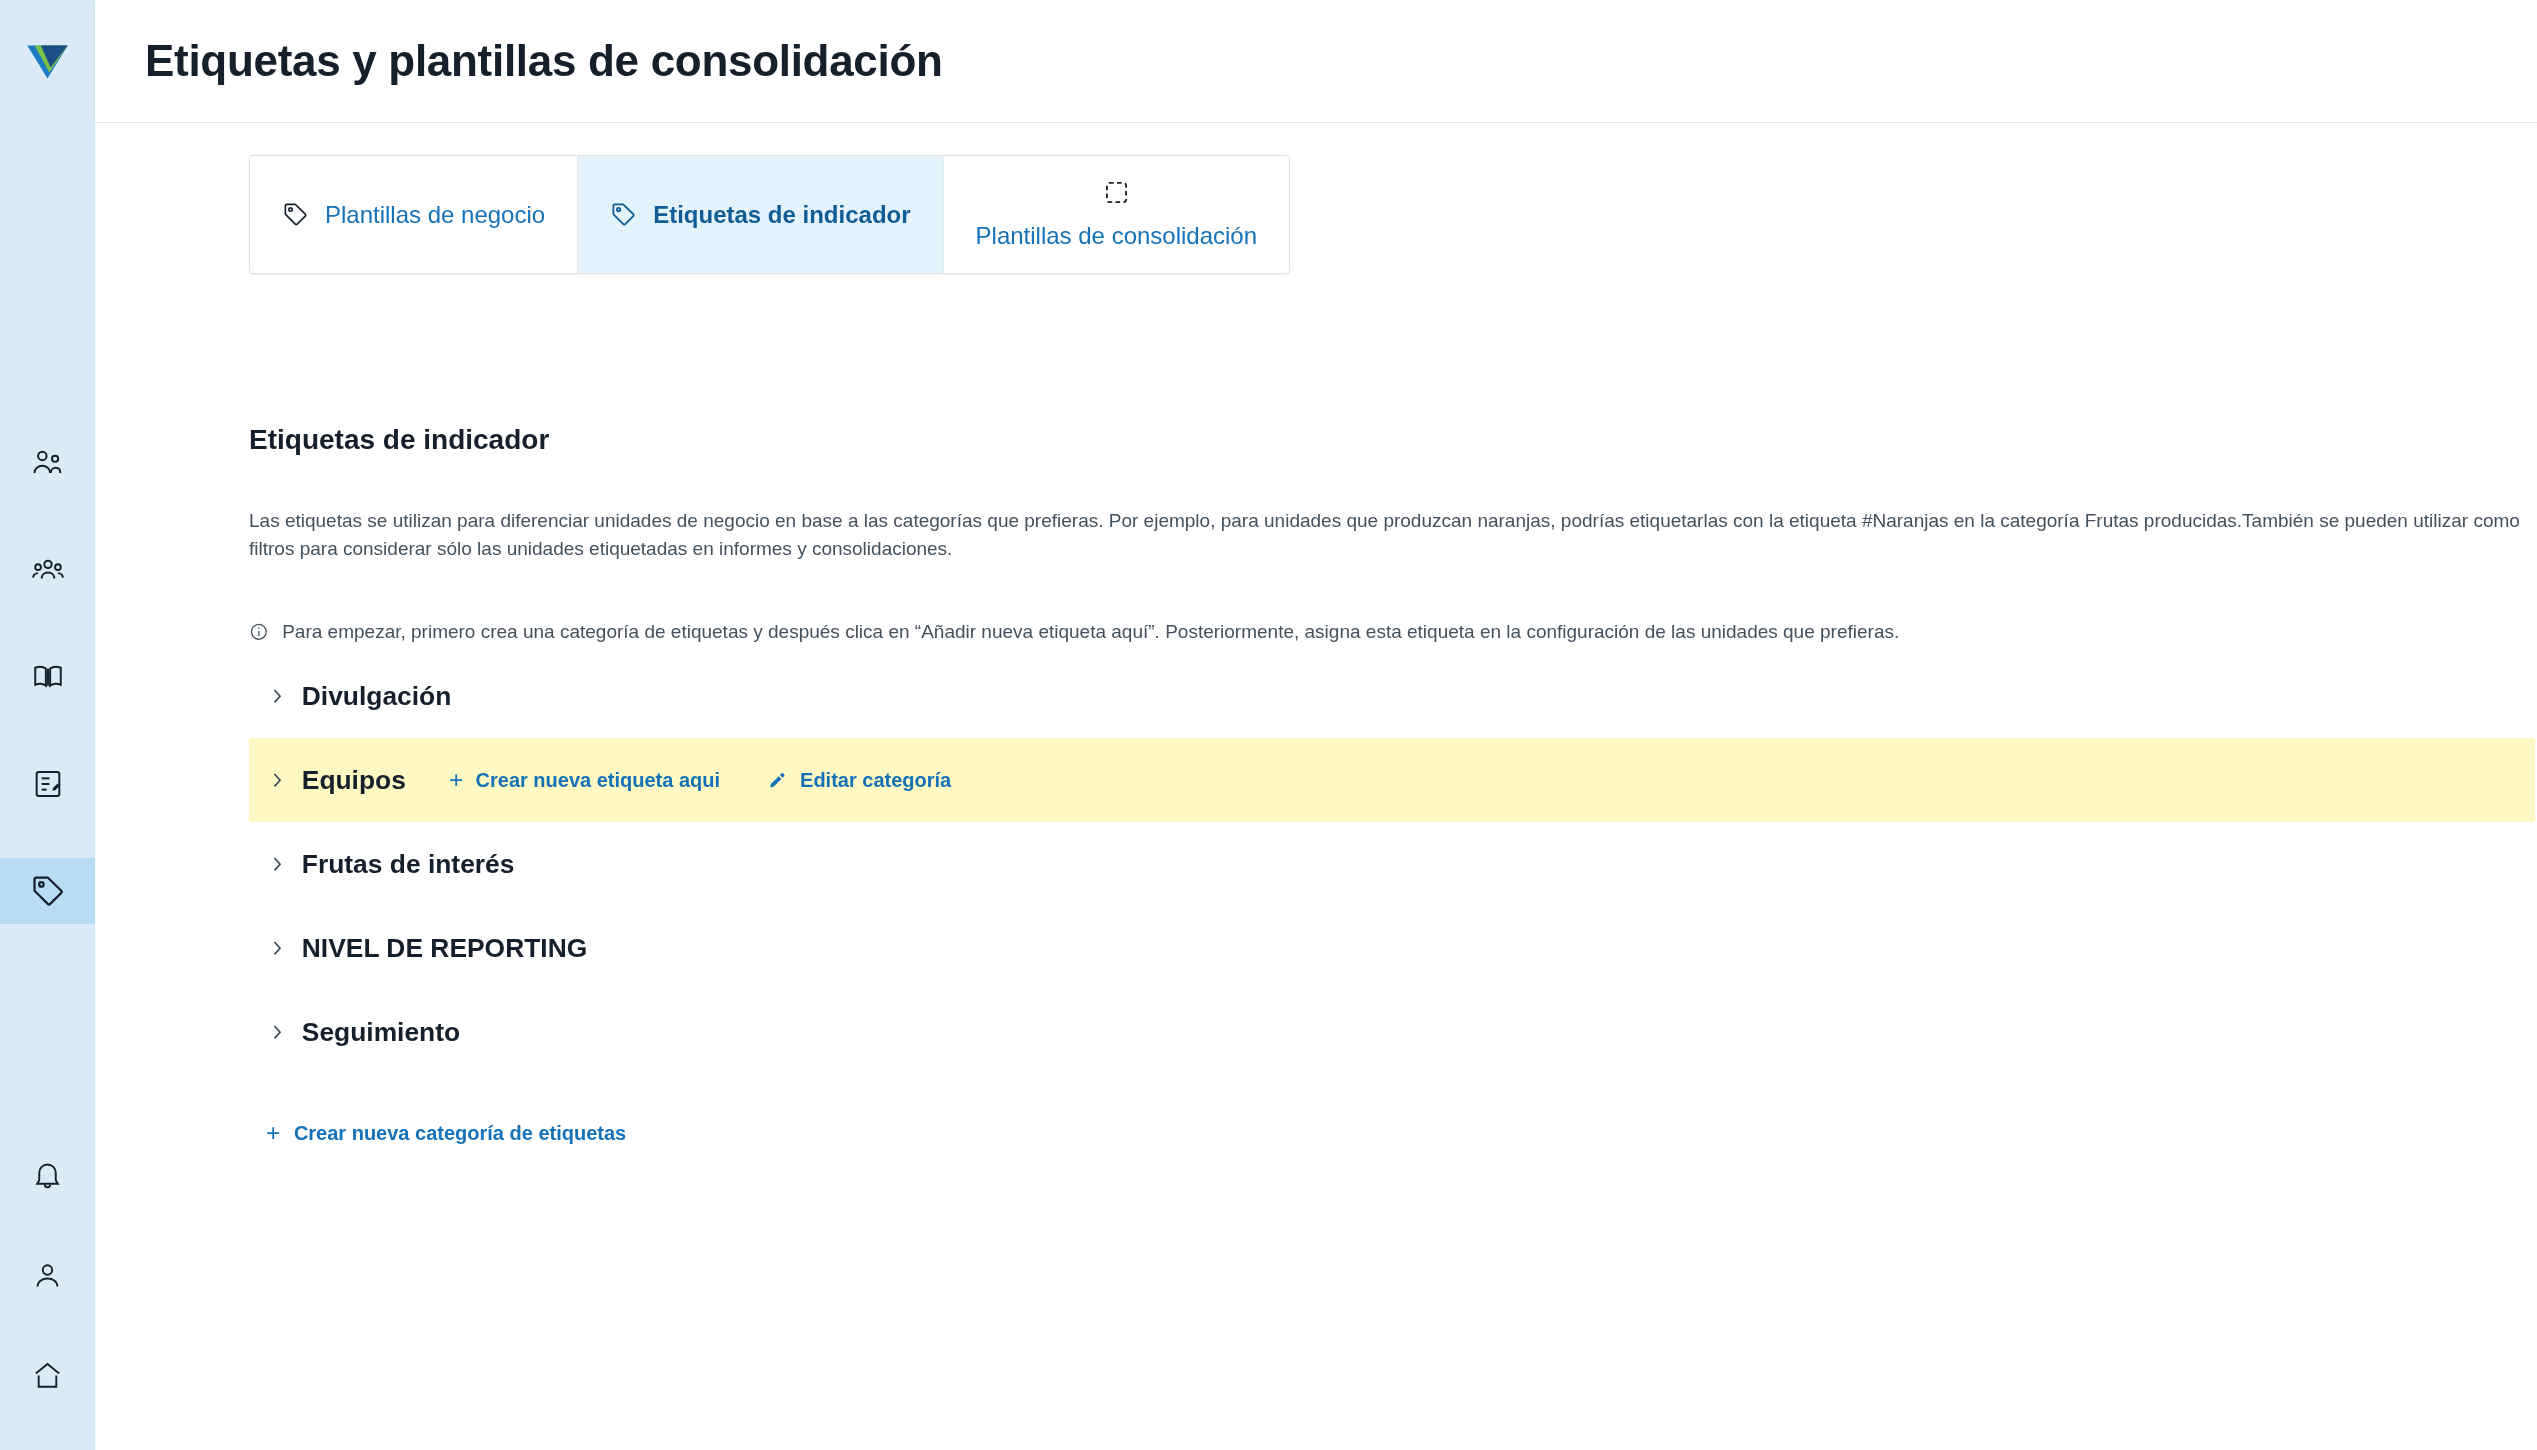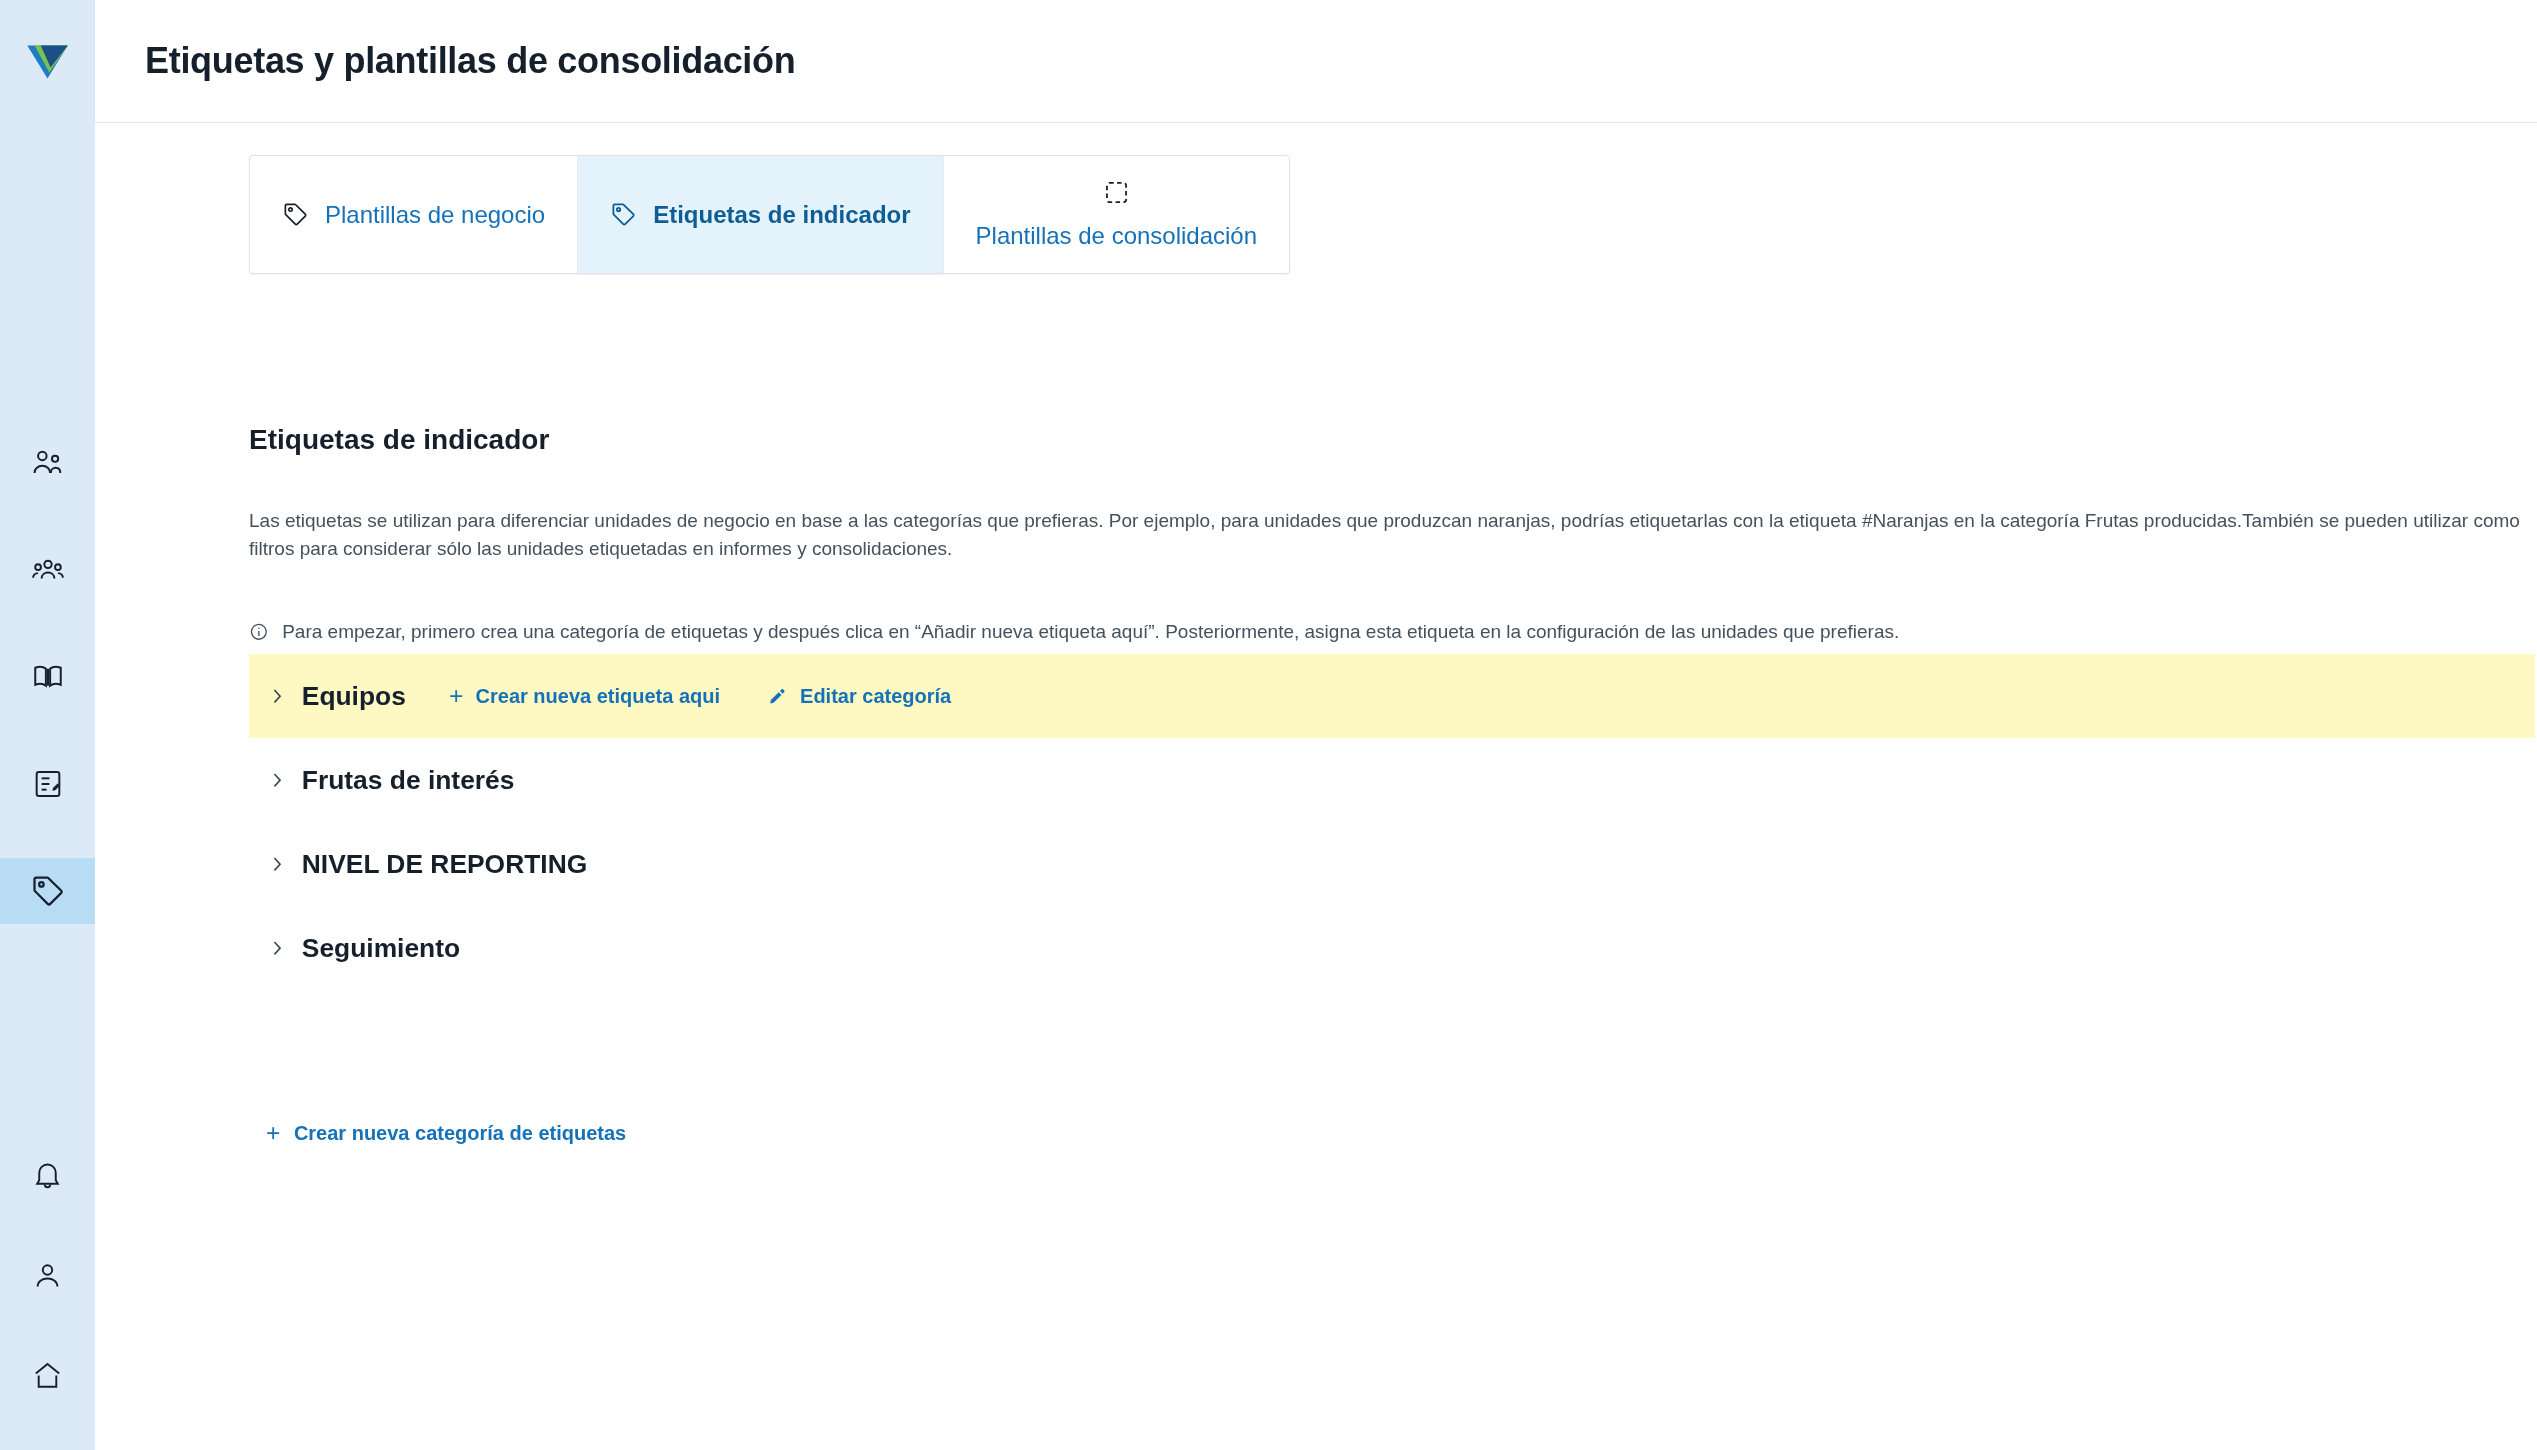--- a/index.html
+++ b/index.html
@@ -73,21 +73,21 @@
     width: 2442px;
     height: 123px;
     background: #ffffff;
     border-bottom: 0.6px solid #e3e6ea;
     display: flex;
     align-items: center;
     box-shadow: 0 1.2px 3.1px rgba(0,0,0,0.05);
   }
   .page-title {
     margin-left: 50px;
-    font-size: 36px;
+    font-size: 44px;
     font-weight: bold;
     letter-spacing: -0.3px;
     color: #16202c;
   }
 
   
   .content {
     position: absolute;
     top: 123px; left: 95px;
     width: 2442px;
@@ -374,20 +374,28 @@
         <circle cx="12" cy="12" r="9"></circle>
         <line x1="12" y1="11" x2="12" y2="17"></line>
         <circle cx="12" cy="7.6" r="0.9" fill="#44515d" stroke="none"></circle>
       </svg>
     </span>
     <span>Para empezar, primero crea una categoría de etiquetas y después clica en “Añadir nueva etiqueta aquí”. Posteriormente, asigna esta etiqueta en la configuración de las unidades que prefieras.</span>
   </div>
 
   <div class="cat-list">
 
+    <div class="cat-row">
+      <span class="chev">
+        <svg width="16" height="18.4" viewBox="0 0 12 18" fill="none" stroke="#3a4754" stroke-width="1.6">
+          <polyline points="3.5,3 9,9 3.5,15"></polyline>
+        </svg>
+      </span>
+      <span class="cat-name">Divulgación</span>
+    </div>
 
     <div class="cat-row highlight">
       <span class="chev">
         <svg width="16" height="18.4" viewBox="0 0 12 18" fill="none" stroke="#3a4754" stroke-width="1.6">
           <polyline points="3.5,3 9,9 3.5,15"></polyline>
         </svg>
       </span>
       <span class="cat-name">Equipos</span>
 
       <span class="row-action first">

